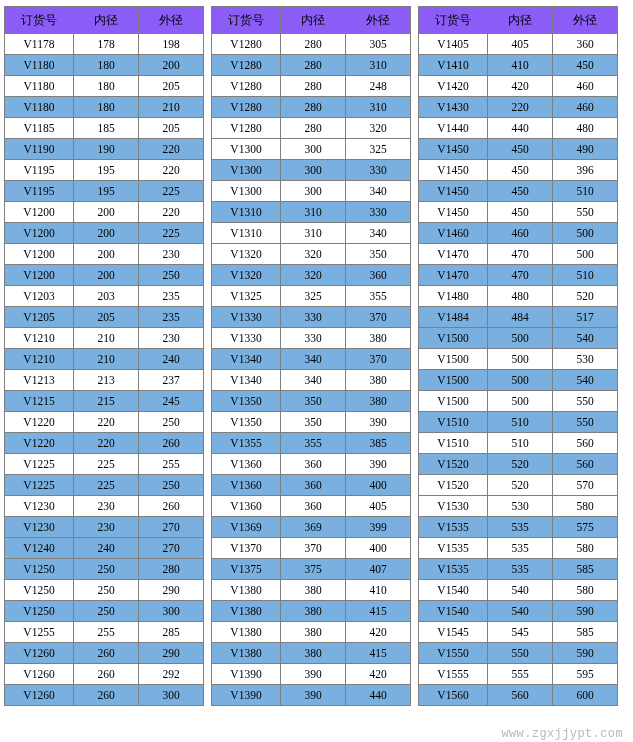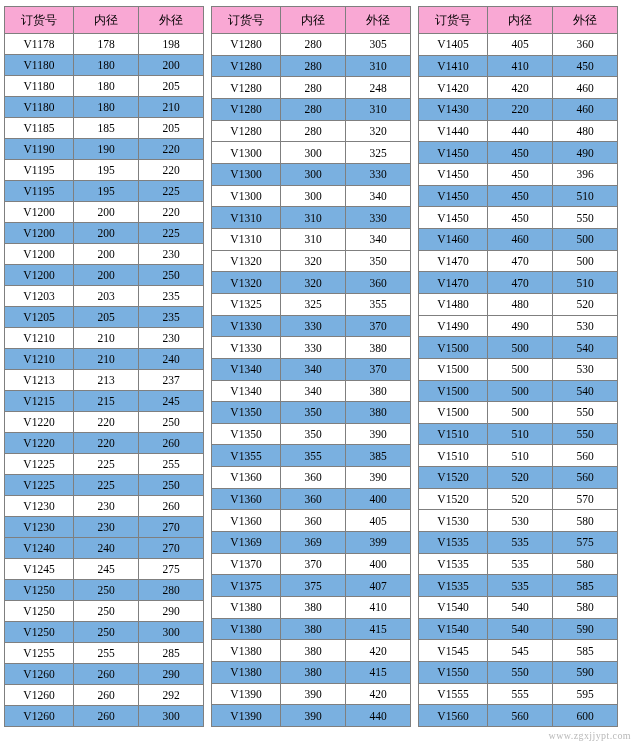--- a/index.html
+++ b/index.html
@@ -33,42 +33,42 @@
     text-align: center;
     vertical-align: middle;
     font-weight: normal;
     padding: 0;
     overflow: hidden;
     white-space: nowrap;
     font-family: "Liberation Serif", serif;
     font-size: 11.5px;
   }
   table.grp th {
-    background: #f9a8d4;
+    background: #8b5cf6;
     font-family: "Liberation Sans", sans-serif;
     font-size: 12px;
     height: 26px;
     font-weight: normal;
   }
   table.grp col.c0 { width: 69px; }
   table.grp col.c1 { width: 65px; }
   table.grp col.c2 { width: 65px; }
   tr.hl td {
     background: #7ab0e0;
   }
   tr.pl td {
     background: #ffffff;
   }
   .watermark {
     position: absolute;
-    right: 2px;
+    right: 10px;
     bottom: 1px;
-    font-size: 10px;
+    font-size: 12px;
     color: #b9b9b9;
-    font-family: Liberation Serif, serif;
+    font-family: Liberation Mono, monospace;
     letter-spacing: 0.4px;
   }
 </style>
 </head>
 <body>
 
 <div class="sheet" id="sheet">
     <table class="grp">
       <colgroup>
         <col class="c0">
@@ -201,25 +201,20 @@
         <tr class="hl">
           <td>V1230</td>
           <td>230</td>
           <td>270</td>
         </tr>
         <tr class="hl">
           <td>V1240</td>
           <td>240</td>
           <td>270</td>
         </tr>
-        <tr class="pl">
-          <td>V1245</td>
-          <td>245</td>
-          <td>275</td>
-        </tr>
         <tr class="hl">
           <td>V1250</td>
           <td>250</td>
           <td>280</td>
         </tr>
         <tr class="pl">
           <td>V1250</td>
           <td>250</td>
           <td>290</td>
         </tr>
@@ -498,24 +493,24 @@
         <tr class="hl">
           <td>V1470</td>
           <td>470</td>
           <td>510</td>
         </tr>
         <tr class="pl">
           <td>V1480</td>
           <td>480</td>
           <td>520</td>
         </tr>
-        <tr class="pl">
-          <td>V1490</td>
-          <td>490</td>
-          <td>530</td>
+        <tr class="hl">
+          <td>V1484</td>
+          <td>484</td>
+          <td>517</td>
         </tr>
         <tr class="hl">
           <td>V1500</td>
           <td>500</td>
           <td>540</td>
         </tr>
         <tr class="pl">
           <td>V1500</td>
           <td>500</td>
           <td>530</td>

